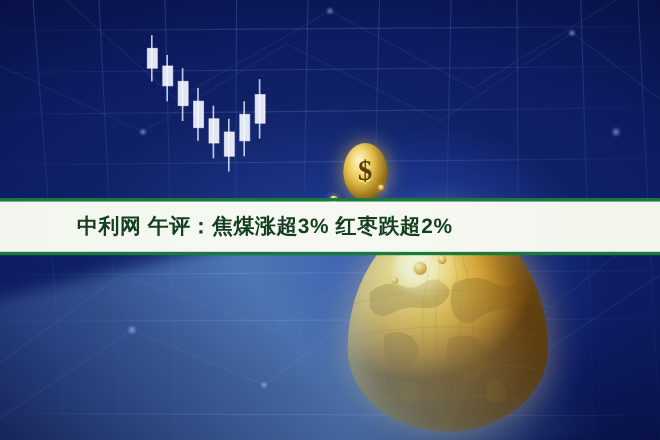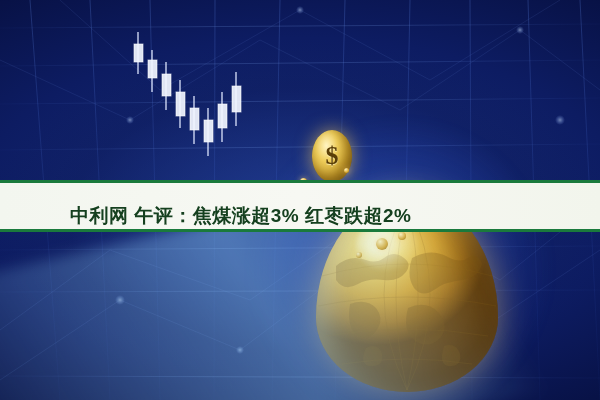--- a/index.html
+++ b/index.html
@@ -133,21 +133,21 @@
   .band {
     position: absolute;
     left: 0;
     top: 180px;
     width: 600px;
     height: 52px;
     background: linear-gradient(90deg, #f3f6ef 0%, #f7f8f3 50%, #f2f5ec 100%);
     border-top: 3px solid #1a7a3c;
     border-bottom: 3px solid #1a7a3c;
     display: flex;
-    align-items: flex-end;
+    align-items: center;
     box-sizing: border-box;
     padding-left: 70px;
   }
   .band-text {
     color: #15401f;
     font-size: 19px;
     font-weight: bold;
     letter-spacing: 0.5px;
     white-space: nowrap;
     font-family: "Liberation Sans", sans-serif;

